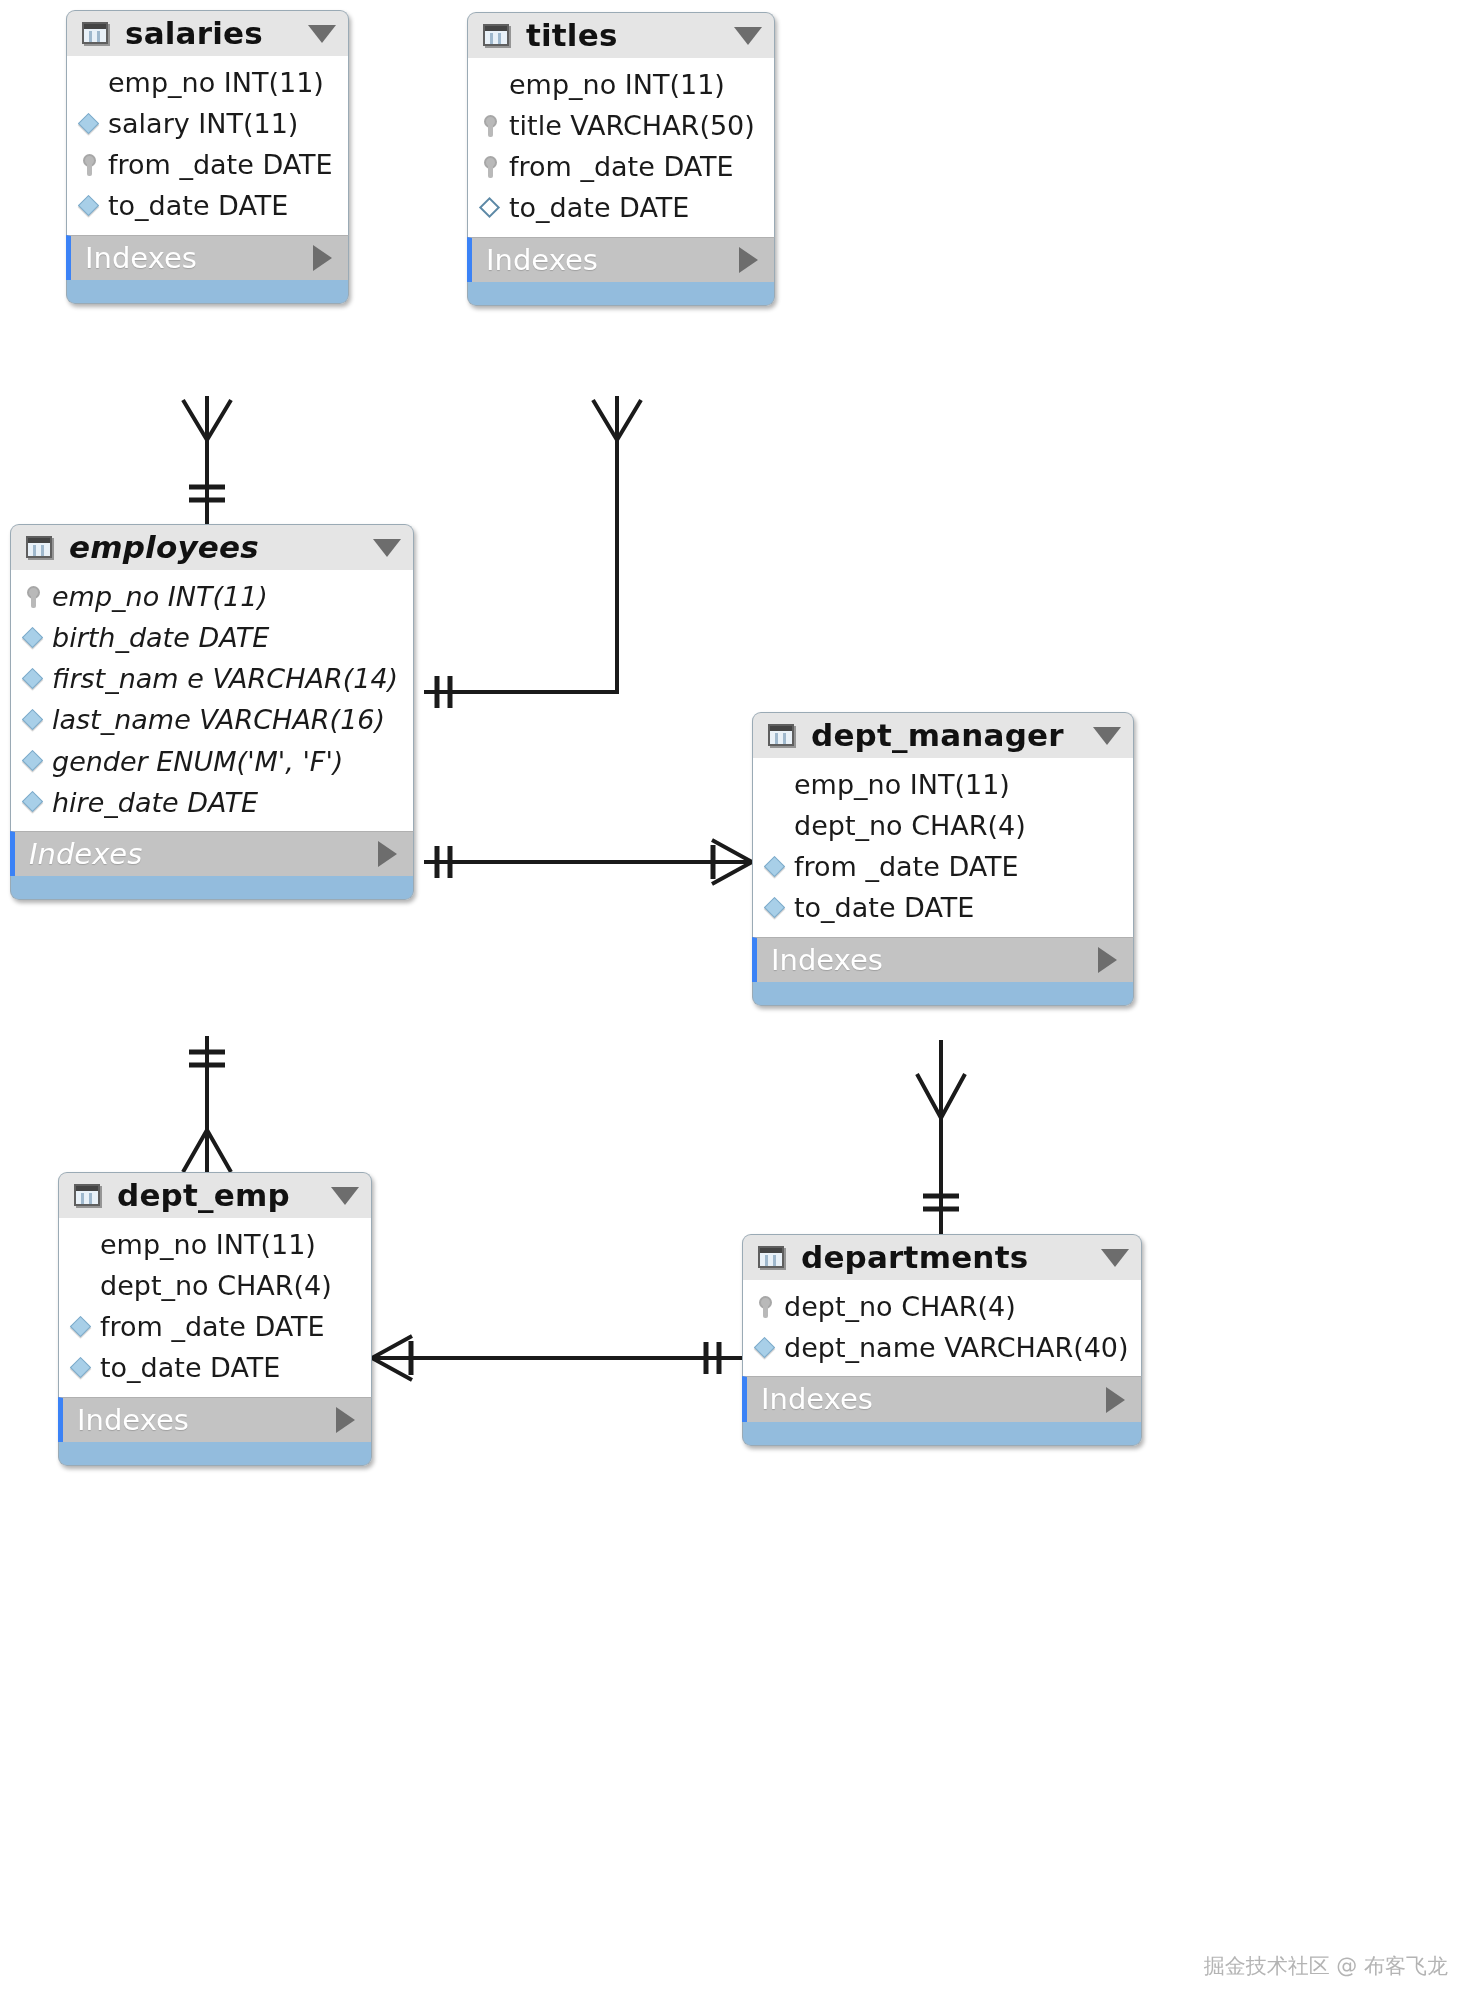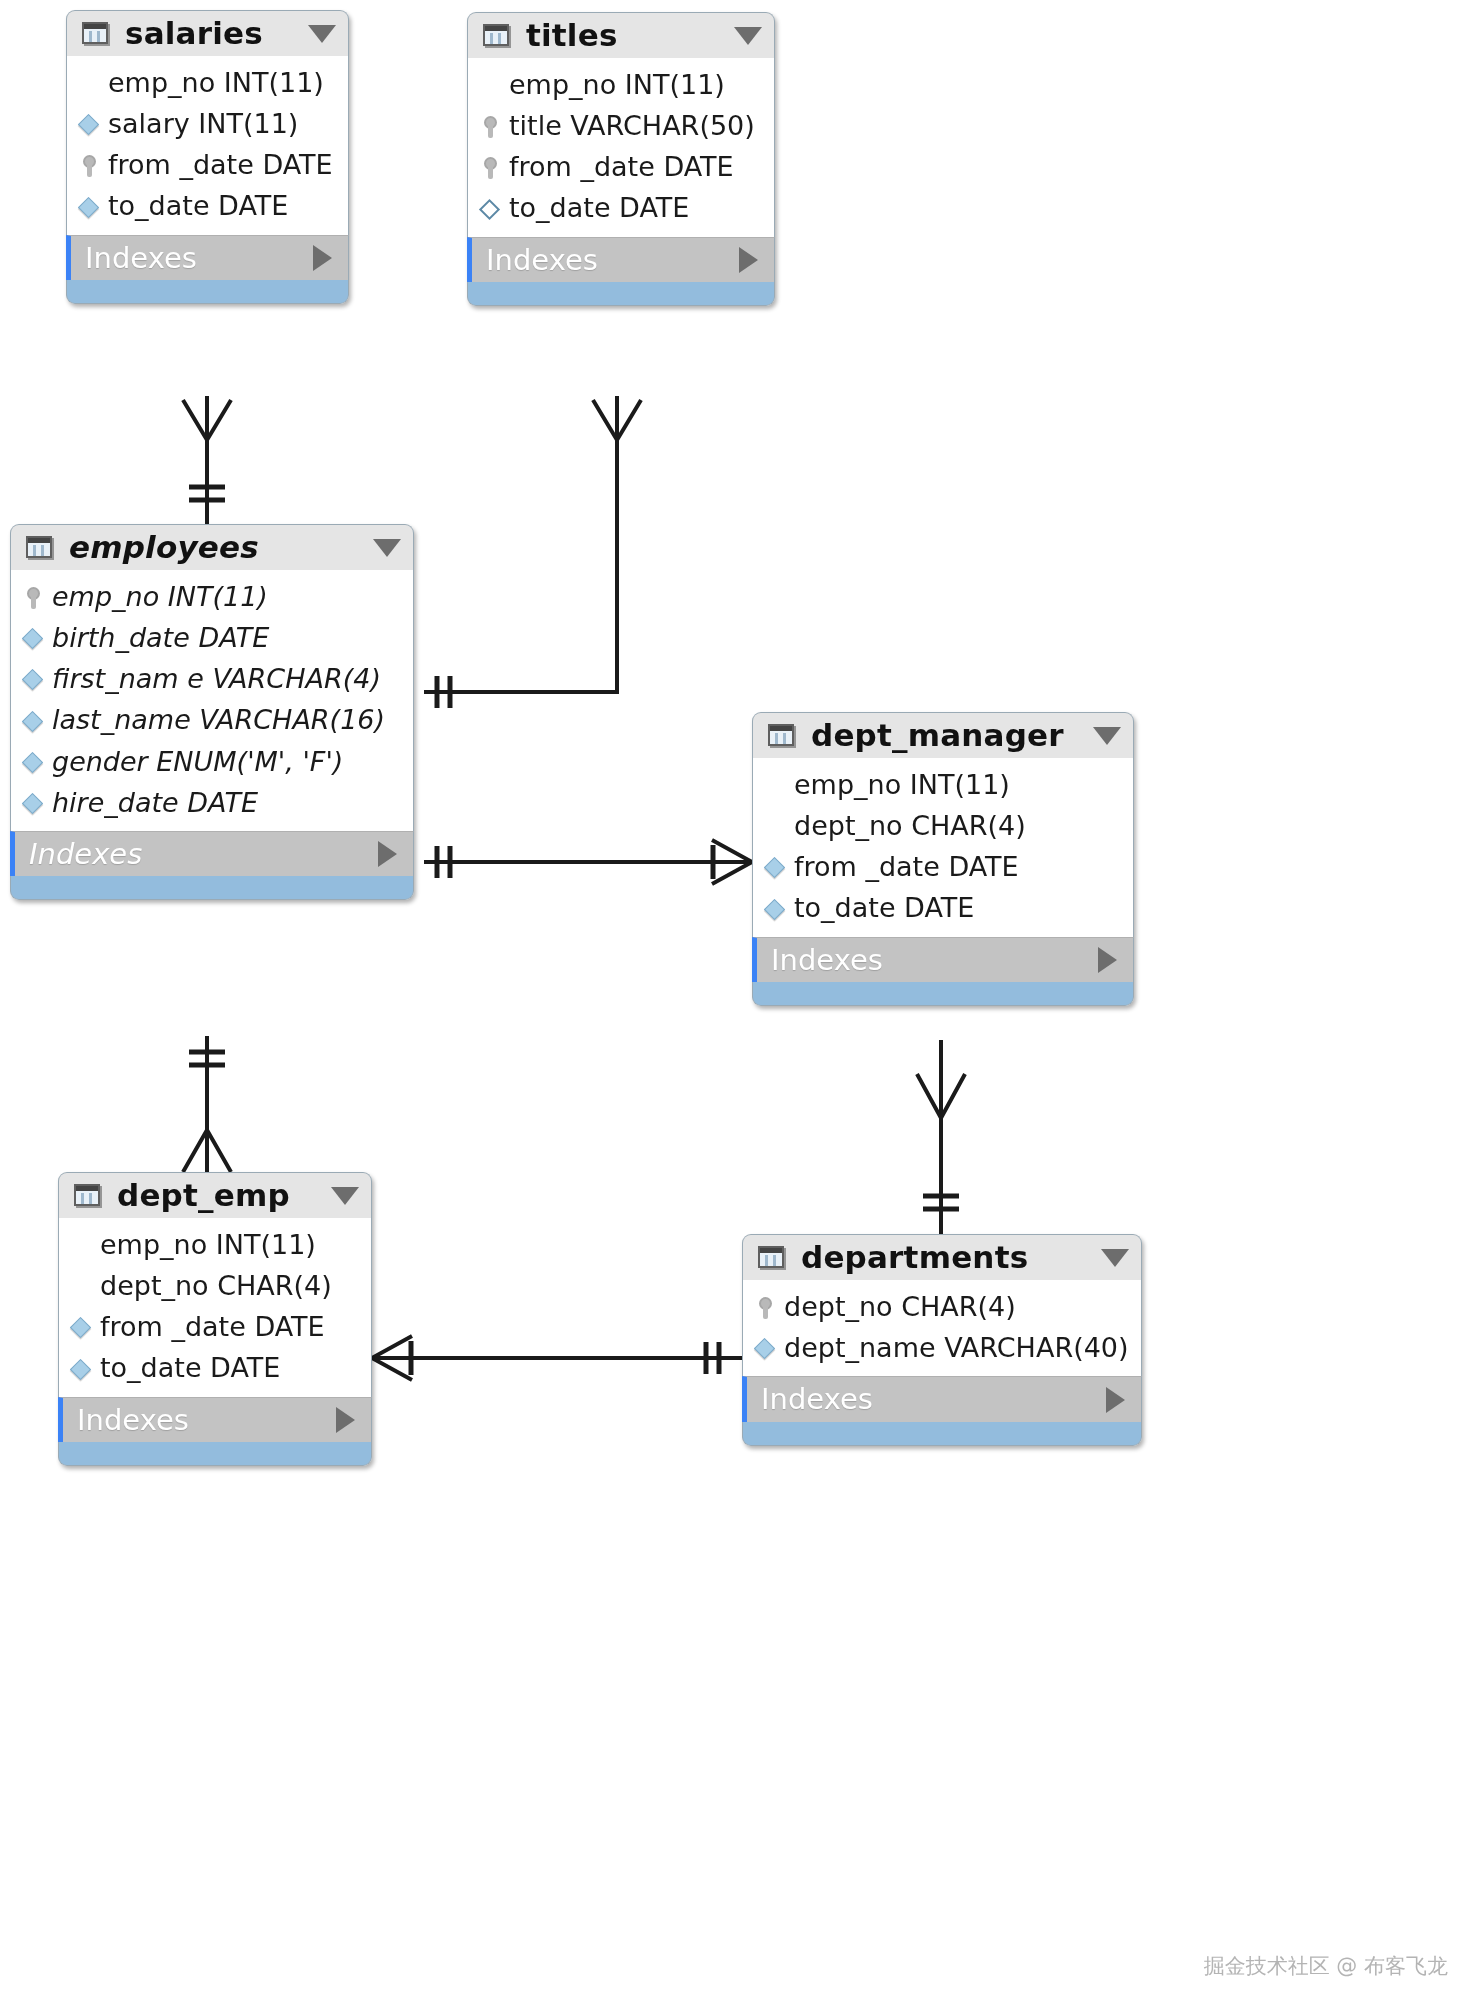--- a/index.html
+++ b/index.html
@@ -34,21 +34,21 @@
   .tbl-name{font-size:31px;font-weight:bold;color:#111;
             letter-spacing:.2px;white-space:nowrap;flex:1 1 auto;line-height:1;}
 
   .caret{width:0;height:0;flex:0 0 auto;
          border-left:14px solid transparent;border-right:14px solid transparent;
          border-top:18px solid #6d6d6d;margin-left:10px;}
 
   .tbl-body{background:#fff;border-left:1px solid #9aaab5;border-right:1px solid #9aaab5;
             padding:6px 0 8px 0;box-sizing:border-box;}
 
-  .field{display:flex;align-items:flex-end;gap:7px;
+  .field{display:flex;align-items:center;gap:7px;
          padding:6px 12px 6px 10px;box-sizing:border-box;
          font-size:27px;color:#1a1a1a;white-space:nowrap;line-height:1.08;}
 
   .fic{width:24px;height:26px;flex:0 0 24px;position:relative;}
 
   
   .fic.key::before{content:"";position:absolute;left:6px;top:2px;
       width:13px;height:13px;border-radius:50%;
       background:#b9b9b9;border:2px solid #a7a7a7;box-sizing:border-box;}
   .fic.key::after{content:"";position:absolute;left:10px;top:12px;
@@ -227,21 +227,21 @@
       <div class="field">
         <span class="fic key"></span>
         <span class="ftext">emp_no INT(11)</span>
       </div>
       <div class="field">
         <span class="fic diamond"></span>
         <span class="ftext">birth_date DATE</span>
       </div>
       <div class="field">
         <span class="fic diamond"></span>
-        <span class="ftext">first_nam e VARCHAR(4)</span>
+        <span class="ftext">first_nam e VARCHAR(14)</span>
       </div>
       <div class="field">
         <span class="fic diamond"></span>
         <span class="ftext">last_name VARCHAR(16)</span>
       </div>
       <div class="field">
         <span class="fic diamond"></span>
         <span class="ftext">gender ENUM('M', 'F')</span>
       </div>
       <div class="field">

